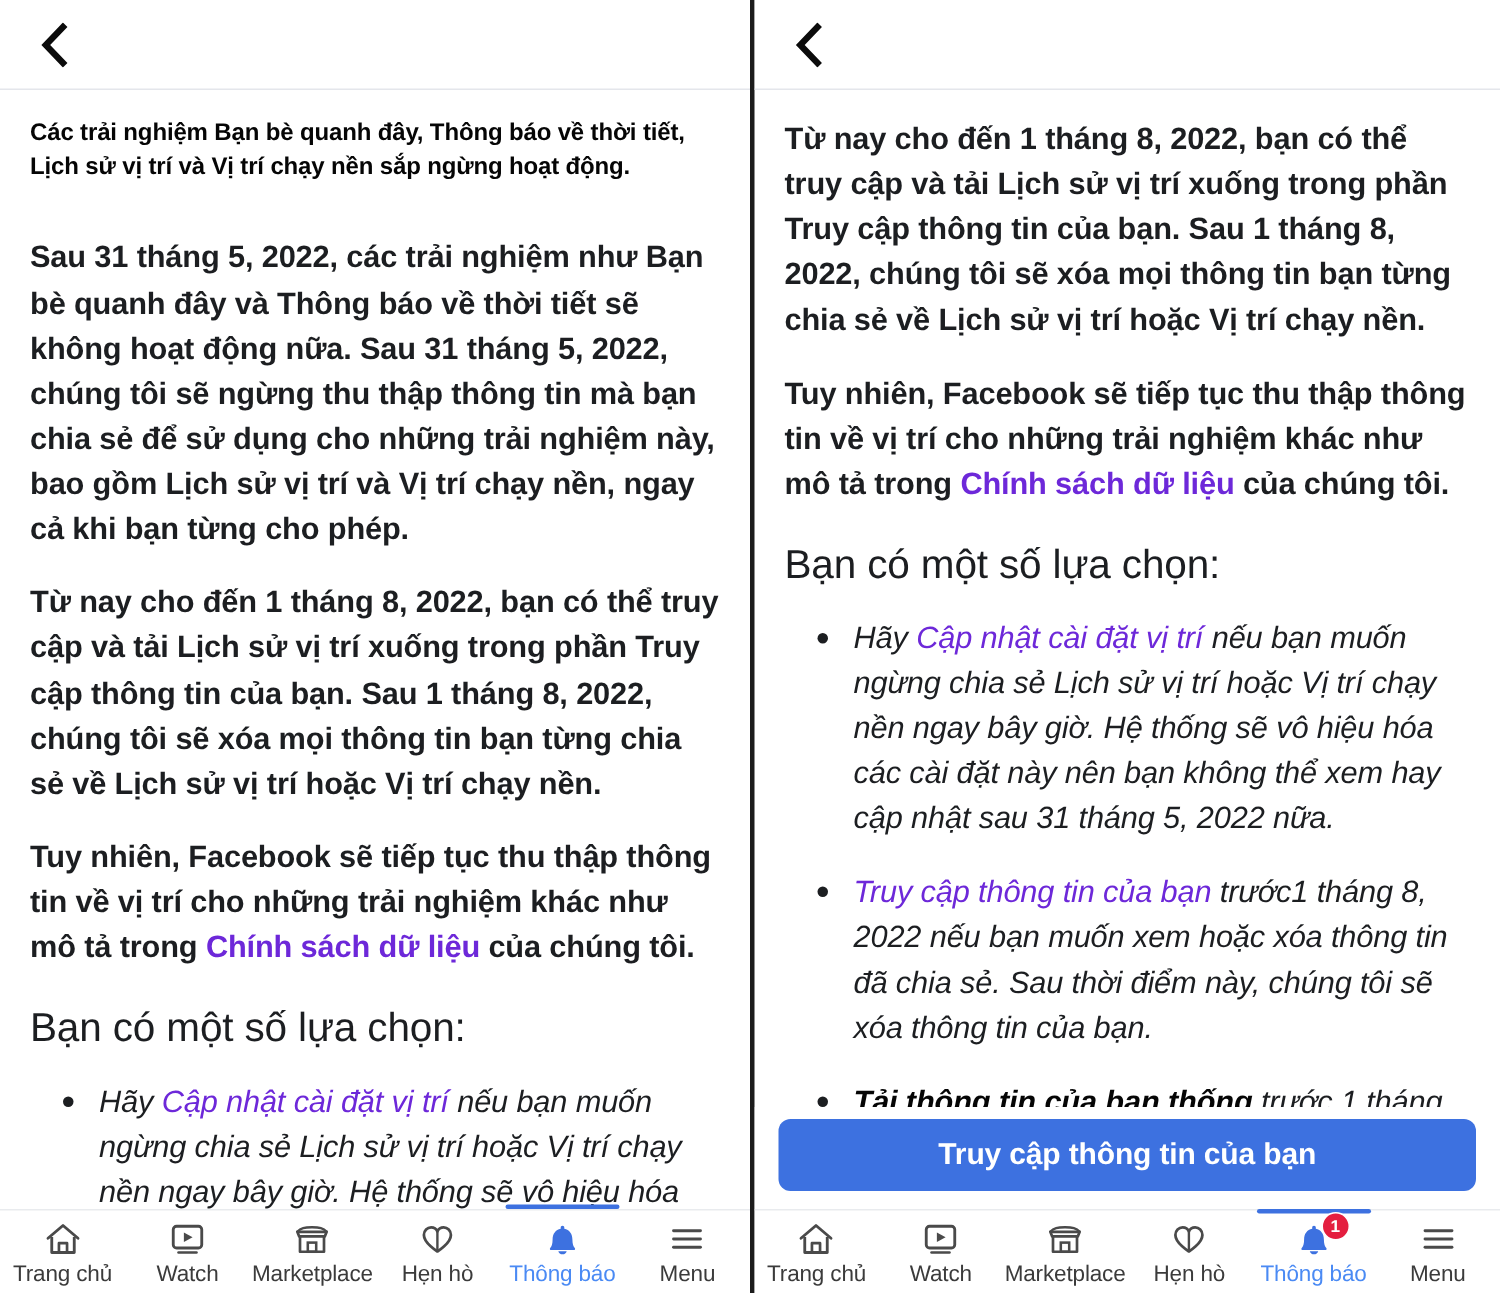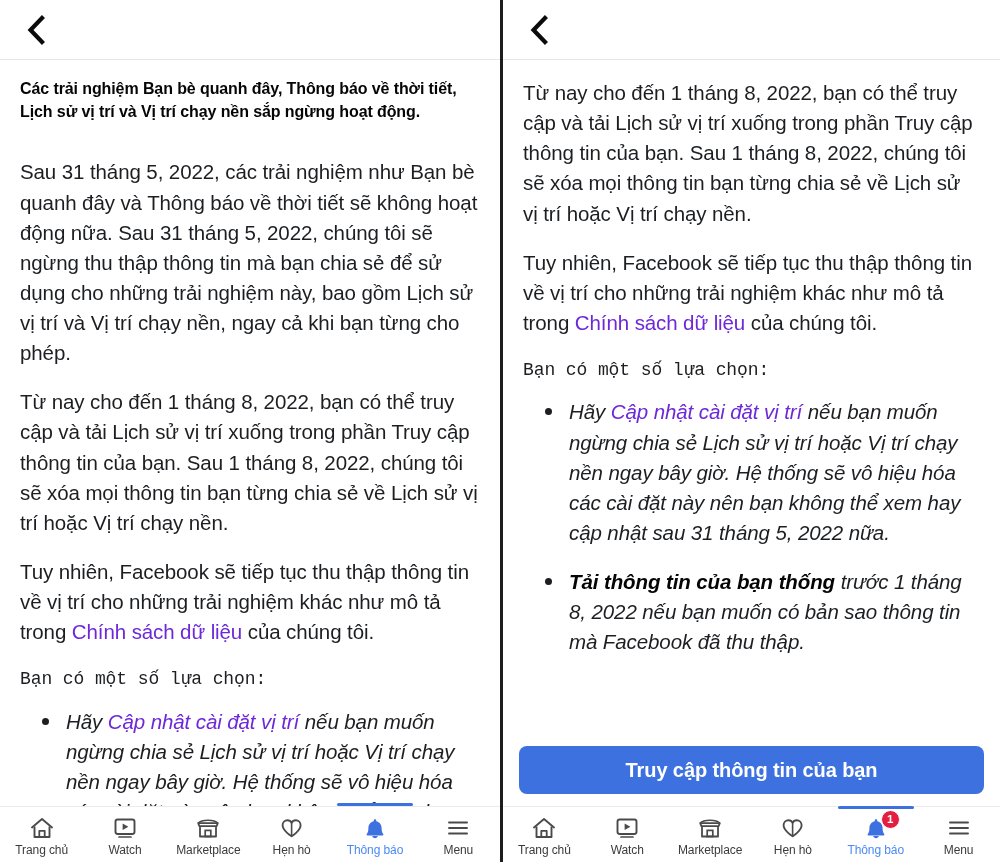--- a/index.html
+++ b/index.html
@@ -52,28 +52,28 @@
     color:#050505;
     letter-spacing:-0.1px;
     margin-bottom:34px;
   }
   p.para {
     font-size:20.5px;
     line-height:1.47;
     color:#1c1e21;
     margin-bottom:19px;
     letter-spacing:-0.1px;
+    font-weight:bold;
   }
   .lead-in {
-    font-size:18px;
+    font-size:27px;
     line-height:1.47;
     color:#1c1e21;
     margin-bottom:14px;
     letter-spacing:-0.1px;
-    font-family:Liberation Mono, monospace;
   }
   a.link { color:#6d28d9; text-decoration:none; cursor:pointer; }
   .bold { font-weight:bold; color:#050505; }
 
   ul.bullets { list-style:none; margin:0; padding:0; }
   ul.bullets li {
     position:relative;
     font-size:20.5px;
     line-height:1.47;
     color:#1c1e21;
@@ -124,21 +124,21 @@
     flex:1 1 0;
     display:flex; flex-direction:column;
     align-items:center; justify-content:center;
     gap:2px;
     position:relative;
     cursor:pointer;
     padding-top:2px;
   }
   .nav-icon { height:26px; display:flex; align-items:center; justify-content:center; position:relative; }
   .nav-label {
-    font-size:12px;
+    font-size:15px;
     color:#3b3b3b;
     letter-spacing:-0.1px;
     white-space:nowrap;
     text-align:center;
   }
   .nav-item.active .nav-label { color:#4a8af4; }
   .nav-item.active .active-bar {
     position:absolute;
     top:-1px; left:50%;
     transform:translateX(-50%);
@@ -280,20 +280,21 @@
     <div class="article">
       <p class="para">Từ nay cho đến 1 tháng 8, 2022, bạn có thể truy cập và tải Lịch sử vị trí xuống trong phần Truy cập thông tin của bạn. Sau 1 tháng 8, 2022, chúng tôi sẽ xóa mọi thông tin bạn từng chia sẻ về Lịch sử vị trí hoặc Vị trí chạy nền.</p>
 
       <p class="para"><span>Tuy nhiên, Facebook sẽ tiếp tục thu thập thông tin về vị trí cho những trải nghiệm khác như mô tả trong </span><a class="link">Chính sách dữ liệu</a><span> của chúng tôi.</span></p>
 
       <div class="lead-in">Bạn có một số lựa chọn:</div>
 
       <ul class="bullets">
         <li><span>Hãy </span><a class="link">Cập nhật cài đặt vị trí</a><span> nếu bạn muốn ngừng chia sẻ Lịch sử vị trí hoặc Vị trí chạy nền ngay bây giờ. Hệ thống sẽ vô hiệu hóa các cài đặt này nên bạn không thể xem hay cập nhật sau 31 tháng 5, 2022 nữa.</span></li>
 
+        <li><a class="link">Truy cập thông tin của bạn</a><span> trước1 tháng 8, 2022 nếu bạn muốn xem hoặc xóa thông tin đã chia sẻ. Sau thời điểm này, chúng tôi sẽ xóa thông tin của bạn.</span></li>
 
         <li><span class="bold">Tải thông tin của bạn thống</span><span> trước 1 tháng 8, 2022 nếu bạn muốn có bản sao thông tin mà Facebook đã thu thập.</span></li>
 
       </ul>
     </div>
 
     <div class="cta-wrap">
       <button class="cta-btn">Truy cập thông tin của bạn</button>
     </div>
 

